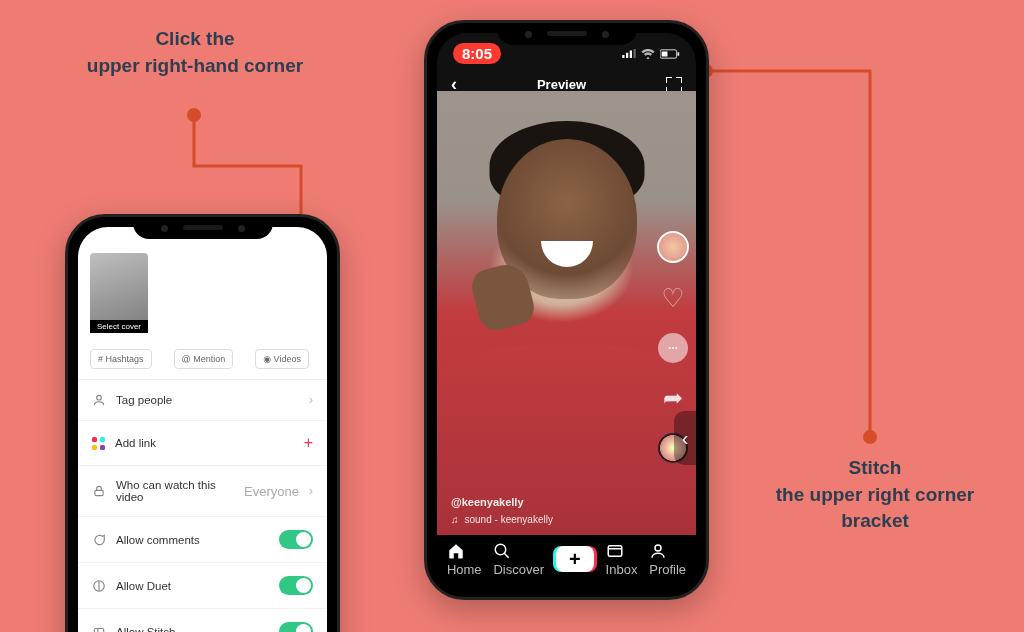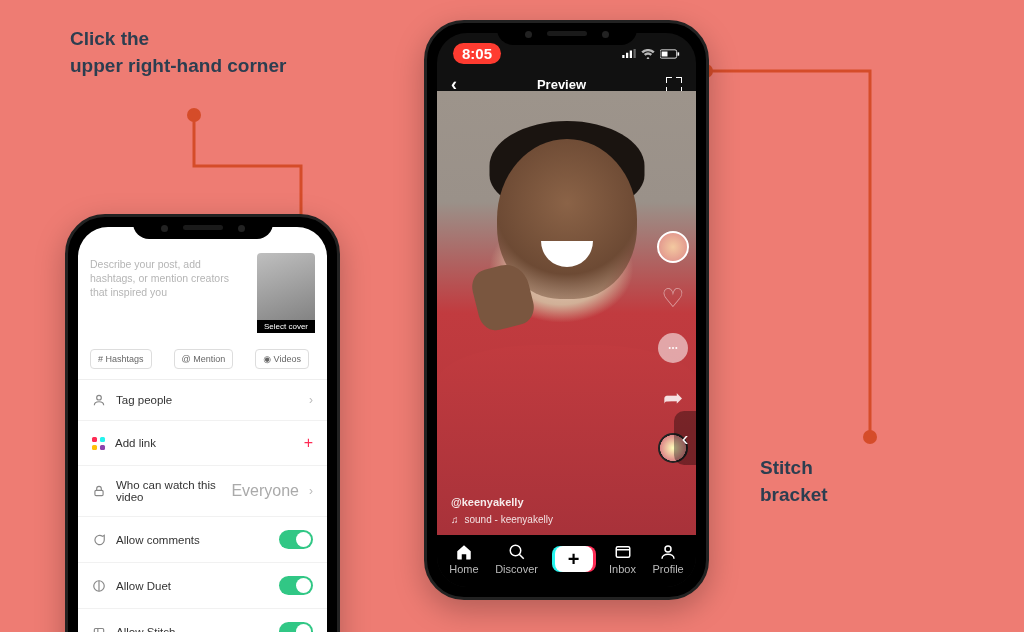--- a/index.html
+++ b/index.html
@@ -12,20 +12,21 @@
     overflow: hidden;
   }
 
   
   .annotation {
     position: absolute;
     color: #2c3e50;
     font-weight: 600;
     font-size: 19px;
     line-height: 1.4;
+    text-align: center;
   }
   .annotation-left { top: 26px; left: 70px; width: 250px; }
   .annotation-right { top: 455px; left: 760px; width: 230px; }
 
   
   .connector {
     position: absolute;
     stroke: #d54c29;
     stroke-width: 3;
     fill: none;
@@ -146,21 +147,21 @@
     color: #333;
     gap: 10px;
     justify-content: space-between;
   }
   .setting-row .icon {
     width: 14px; height: 14px;
     display: inline-flex; align-items: center; justify-content: center;
     color: #888;
   }
   .setting-row .label { flex: 1; }
-  .setting-row .aux { color: #aaa; font-size: 16px; }
+  .setting-row .aux { color: #aaa; font-size: 13px; }
   .chevron { color: #bbb; font-size: 12px; }
   .plus-red { color: #fe2c55; font-size: 16px; font-weight: 300; }
   .toggle {
     width: 34px; height: 19px;
     background: #31c785;
     border-radius: 10px;
     position: relative;
   }
   .toggle::after {
     content: '';
@@ -321,24 +322,24 @@
     position: absolute;
     left: 0; right: 0; bottom: 0;
     height: 52px;
     background: #000;
     display: flex;
     justify-content: space-around;
     align-items: center;
     padding: 4px 4px 8px 4px;
   }
   .tab {
-    display: flex; flex-direction: column; align-items: center;
+    display: flex; flex-direction: column; 
     gap: 2px;
     color: #bbb;
-    font-size: 11px;
+    font-size: 13px;
   }
   .tab .ticon { font-size: 16px; color: #fff; height: 18px; display:flex; align-items:center;}
   .tab.create {
     width: 38px; height: 26px;
     background: #fff;
     border-radius: 8px;
     display: flex; align-items: center; justify-content: center;
     color: #000;
     font-size: 20px;
     font-weight: 700;
@@ -357,20 +358,21 @@
 </head>
 <body>
 
 <div class="annotation annotation-left">
   <div>Click the</div>
   <div>upper right-hand corner</div>
 </div>
 
 <div class="annotation annotation-right">
   <div>Stitch</div>
+  <div>the upper right corner</div>
   <div>bracket</div>
 </div>
 
 <div class="dot" style="top:108px; left:187px;"></div>
 <svg class="connector" style="top:0; left:0;" width="1024" height="632">
   <path d="M194,118 L194,166 L301,166 L301,226"></path>
 </svg>
 <div class="arrowhead" style="top:226px; left:292px;"></div>
 
 <svg class="connector" style="top:0; left:0;" width="1024" height="632">
@@ -379,21 +381,20 @@
 <div class="dot" style="top:64px; left:699px;"></div>
 <div class="dot" style="top:430px; left:863px;"></div>
 
 <div class="phone phone-left">
   <div class="notch">
       <span class="slit"></span>
     </div>
   <div class="screen">
 
     <div class="caption-area">
-      <div class="caption-text">Describe your post, add hashtags, or mention creators that inspired you</div>
       <div class="cover">
         <div class="cover-label">Select cover</div>
       </div>
     </div>
 
     <div class="chips">
       <div class="chip"># Hashtags</div>
       <div class="chip">@ Mention</div>
       <div class="chip">◉ Videos</div>
     </div>

